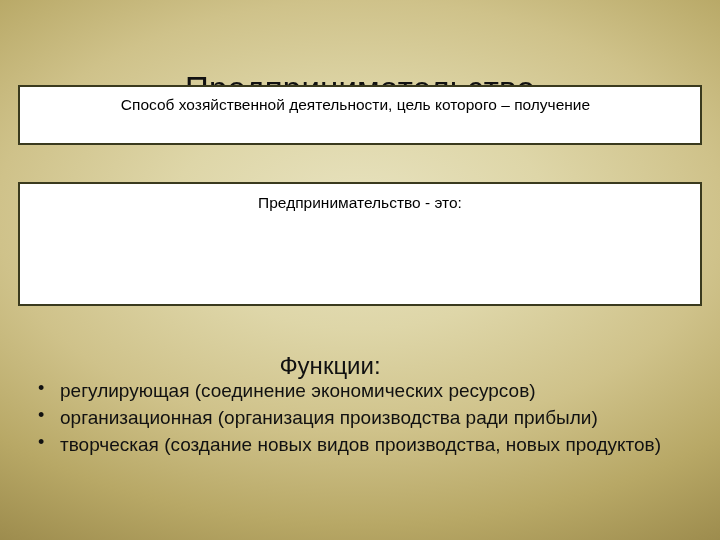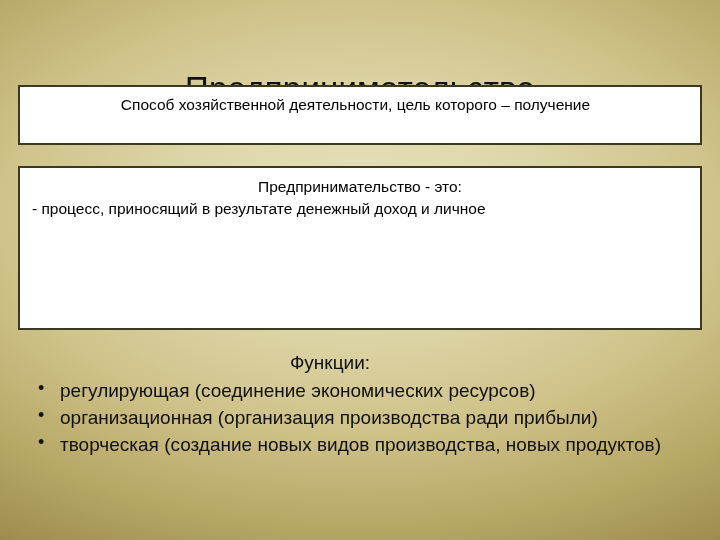--- a/index.html
+++ b/index.html
@@ -39,40 +39,40 @@
   .box1 {
     left: 18px;
     top: 85px;
     width: 684px;
     height: 60px;
     text-align: center;
     padding: 7px 10px 0 1px;
   }
   .box2 {
     left: 18px;
-    top: 166px;
+    top: 182px;
     width: 684px;
-    height: 164px;
+    height: 124px;
     padding: 8px 12px 0 12px;
   }
   .box-line {
     font-size: 15.5px;
     color: #000000;
     line-height: 1.42;
   }
   .centered {
     text-align: center;
   }
   .funcs-title {
     position: absolute;
     left: 0;
     top: 352px;
     width: 660px;
     text-align: center;
-    font-size: 19px;
+    font-size: 24px;
     color: #111111;
   }
   ul.funcs {
     position: absolute;
     left: 16px;
     top: 378px;
     width: 690px;
     margin: 0;
     padding: 0 0 0 22px;
     list-style: none;
@@ -100,21 +100,20 @@
 <div class="slide">
 
   <div class="title">Предпринимательство</div>
 
   <div class="box box1">
     <div class="box-line centered">Способ хозяйственной деятельности, цель которого – получение</div>
   </div>
 
   <div class="box box2">
     <div class="box-line centered">Предпринимательство - это:</div>
-    <div class="box-line">- процесс, приносящий в результате денежный доход и личное</div>
   </div>
 
   <div class="funcs-title">Функции:</div>
 
   <ul class="funcs">
     <li>регулирующая (соединение экономических ресурсов)</li>
     <li>организационная (организация производства ради прибыли)</li>
     <li>творческая (создание новых видов производства, новых продуктов)</li>
   </ul>
 

